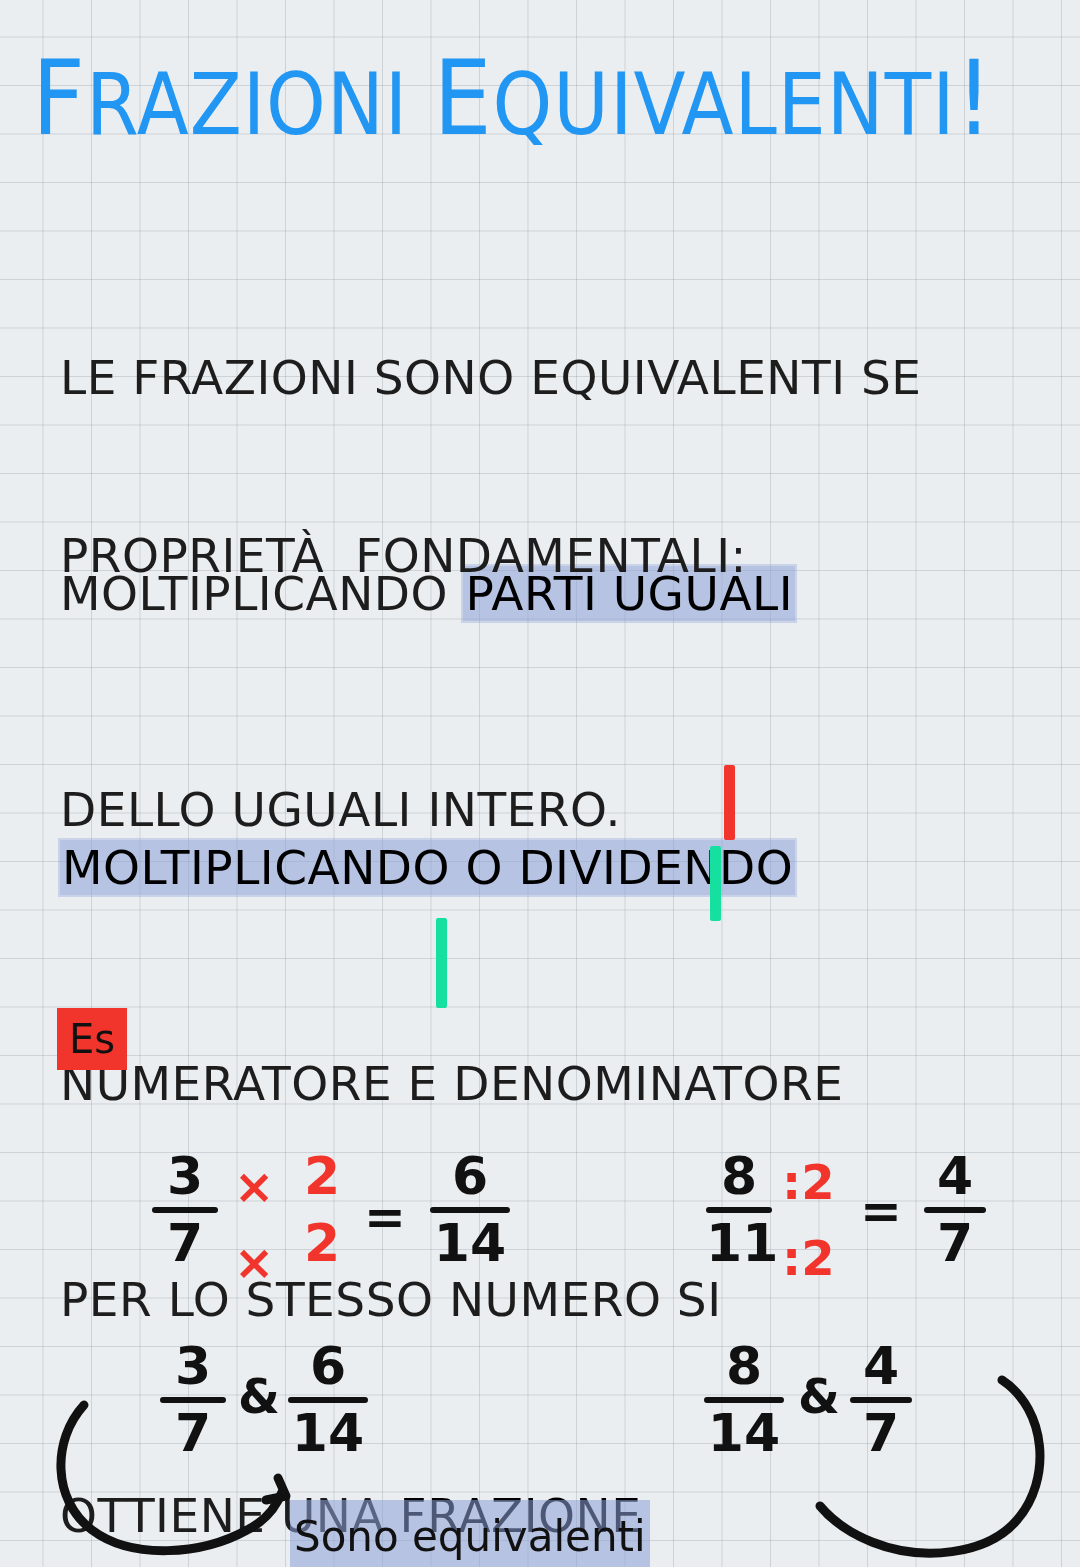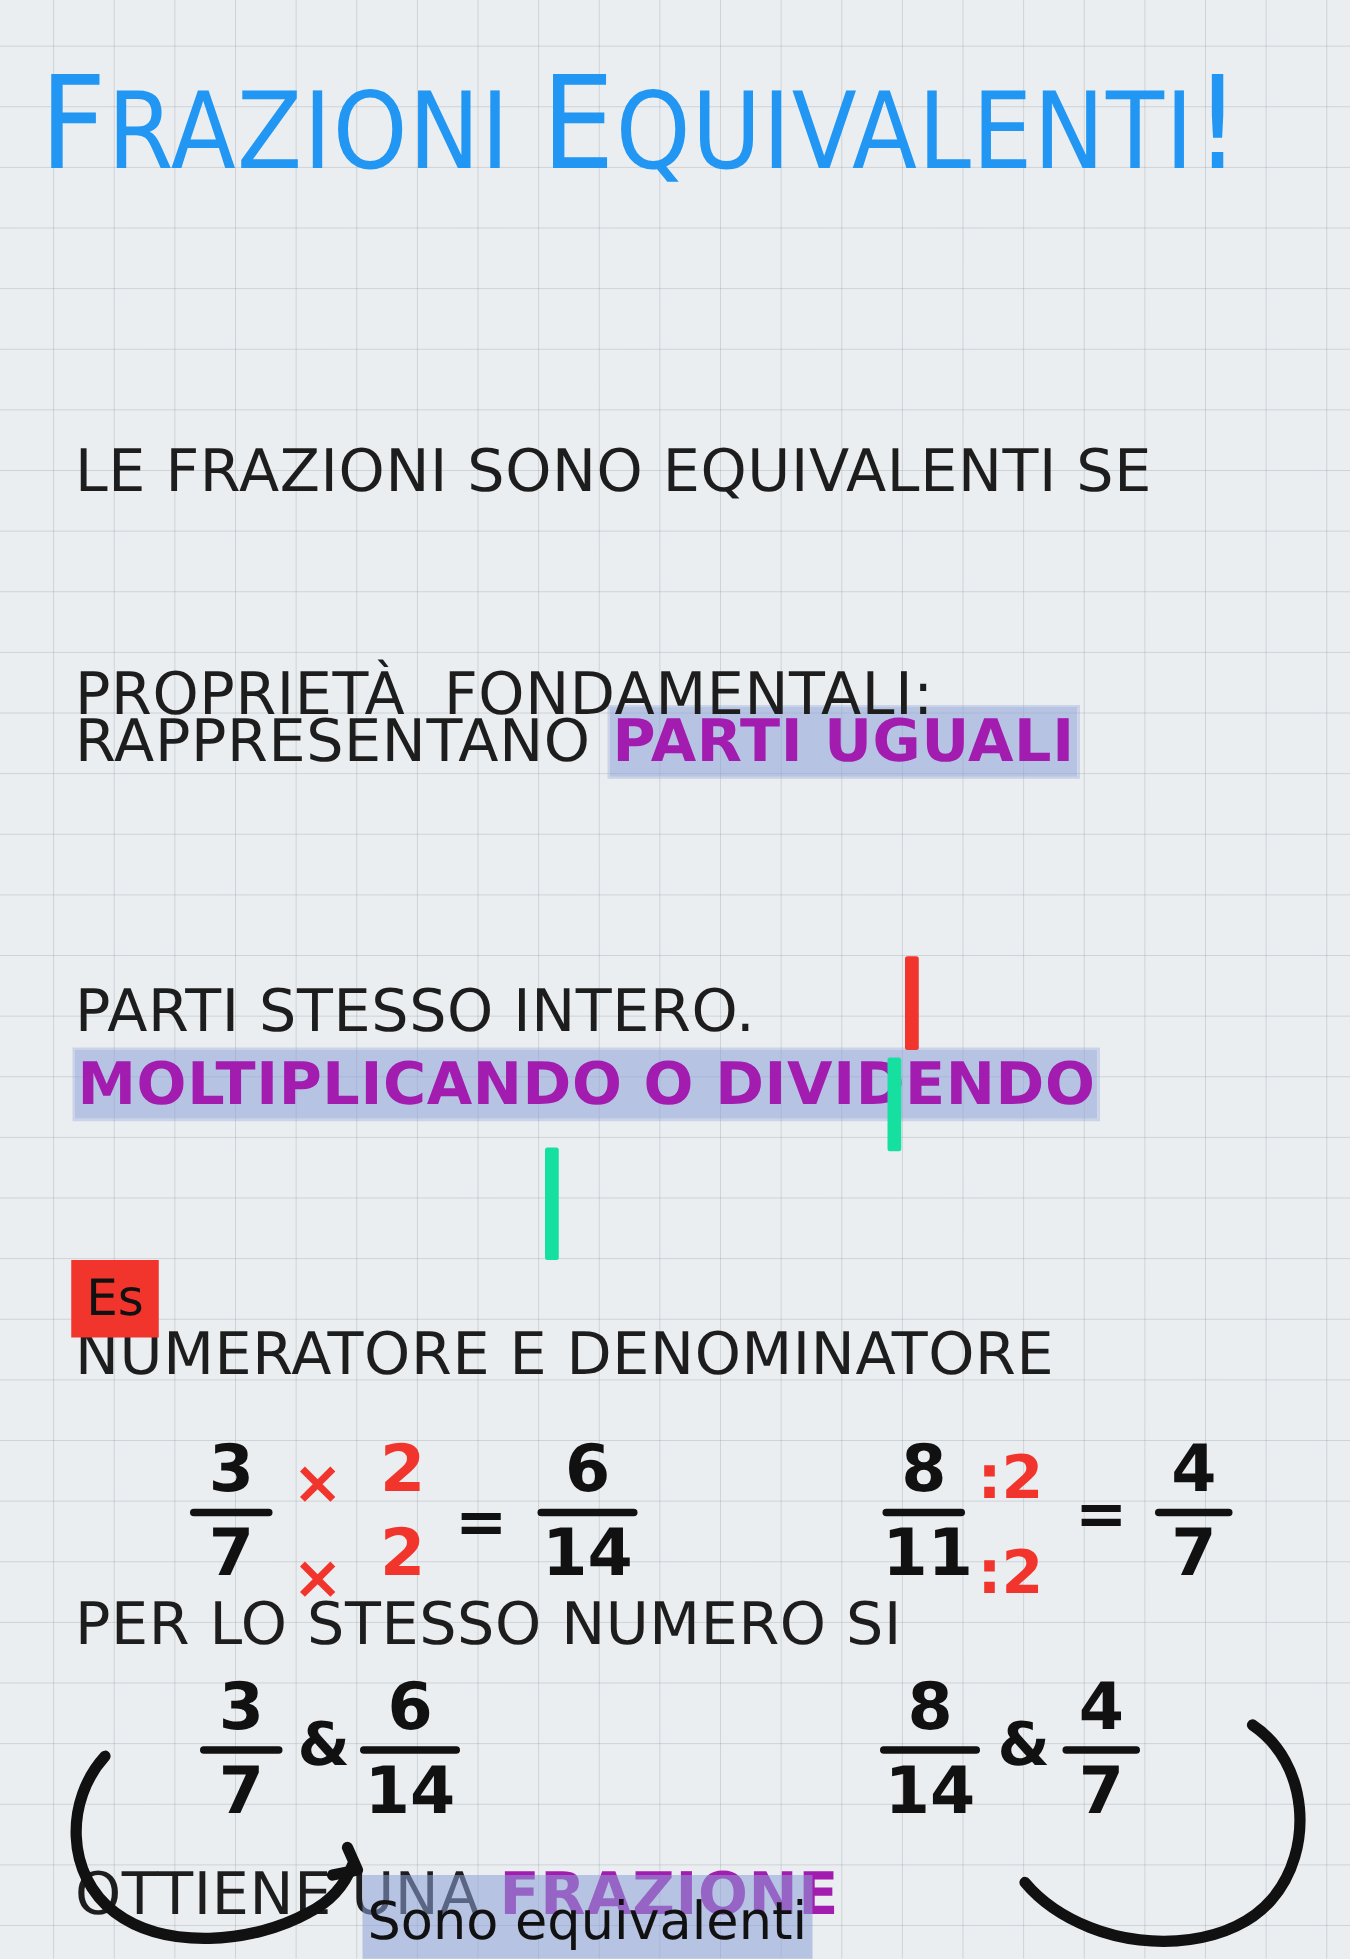--- a/index.html
+++ b/index.html
@@ -51,21 +51,21 @@
   
   .para {
     position: absolute;
     left: 48px;
     font-size: 47px;
     line-height: 72px;
     color: #1d1d1d;
     letter-spacing: 0.5px;
     white-space: pre;
   }
-  .red { color: #a21caf; font-weight: bold; }
+  .red { color: #000000; }
   .hl {
     background: rgba(140,160,215,0.55);
     box-shadow: 0 0 0 2px rgba(140,160,215,0.35);
     padding: 0 2px;
   }
 
   .p1 { top: 198px; }
   .p2 { top: 520px; }
   .p3 { top: 688px; }
 
@@ -150,22 +150,22 @@
 <div class="page"></div>
 
 <div class="content">
 
   <div class="title">
     <span class="cap">F</span><span>RAZIONI</span><span>&nbsp;</span><span class="cap">E</span><span>QUIVALENTI</span><span class="cap">!</span>
   </div>
 
   <div class="para p1">
     <div>LE FRAZIONI SONO EQUIVALENTI SE</div>
-    <div><span>RAPPRESENTANO </span><span class="red hl">PARTI UGUALI</span></div>
-    <div>PARTI STESSO INTERO.</div>
+    <div><span>MOLTIPLICANDO </span><span class="red hl">PARTI UGUALI</span></div>
+    <div>DELLO UGUALI INTERO.</div>
   </div>
 
   <div class="para p2">PROPRIETÀ  FONDAMENTALI:</div>
 
   <div class="para p3">
     <div><span class="red hl">MOLTIPLICANDO O DIVIDENDO</span></div>
     <div>NUMERATORE E DENOMINATORE</div>
     <div><span>PER LO STESSO NUMERO</span><span> SI</span></div>
     <div><span>OTTIENE UNA </span><span class="red">FRAZIONE</span></div>
     

